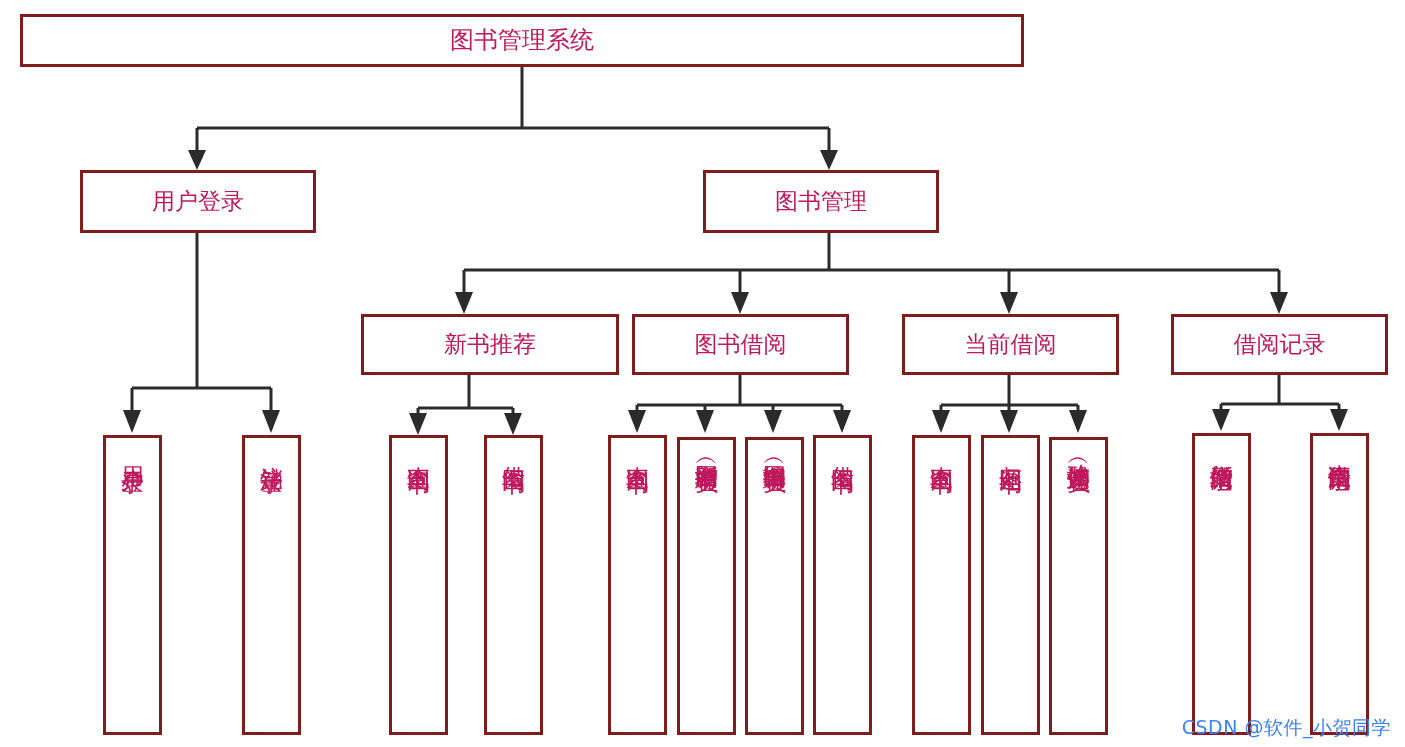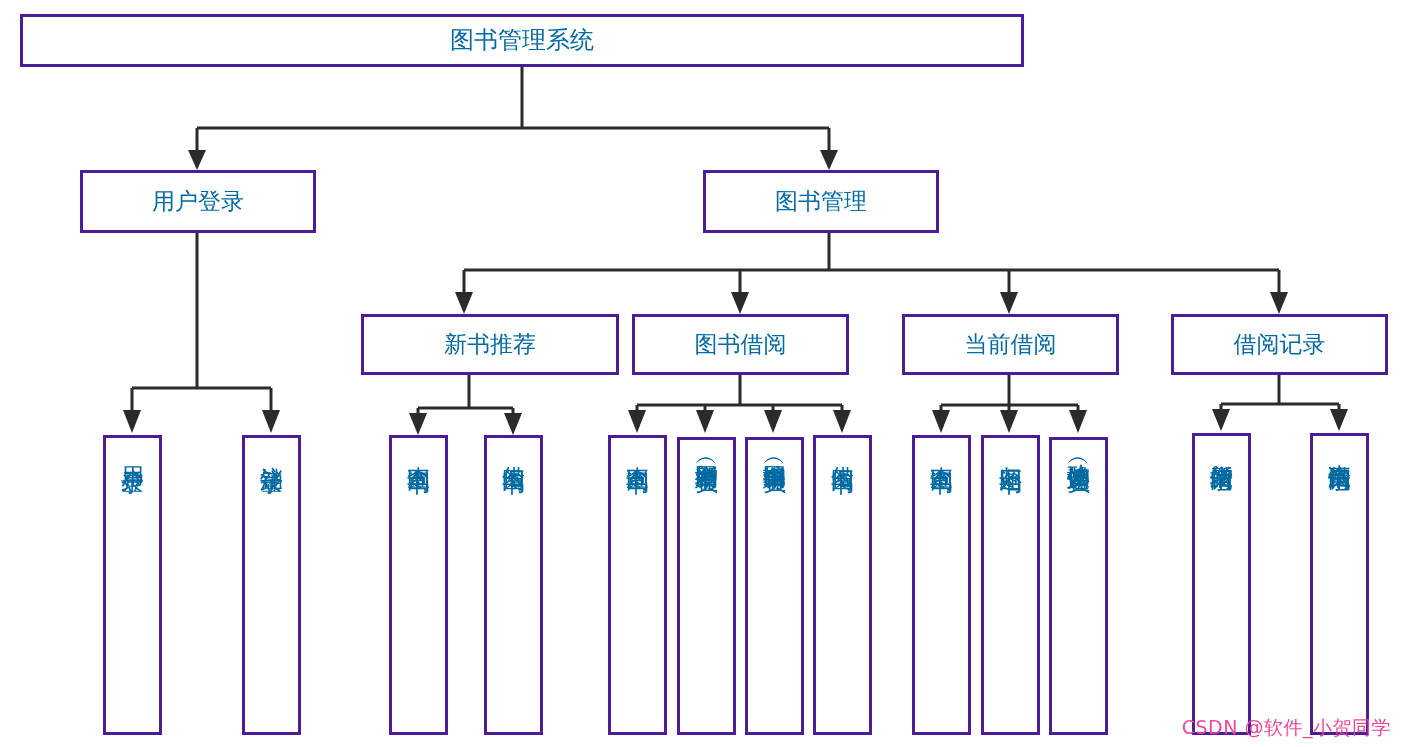--- a/index.html
+++ b/index.html
@@ -32,26 +32,26 @@
     stroke-width: 3;
     fill: none;
   }
   #wires polygon {
     fill: #2b2b2b;
   }
   
   .node {
     position: absolute;
     box-sizing: border-box;
-    border: 3px solid #4c1d95;
+    border: 3px solid #7f1d1d;
     background: #ffffff;
     display: flex;
     align-items: center;
     justify-content: center;
-    color: #0369a1;
+    color: #be185d;
     line-height: 1.18;
   }
   .node .label {
     display: block;
     text-align: center;
     white-space: pre-wrap;
   }
   
   .node.h {
     font-size: 23px;
@@ -74,21 +74,21 @@
   }
   .node.v.tall .label {
     letter-spacing: 1px;
   }
   
   #watermark {
     position: absolute;
     right: 14px;
     bottom: 6px;
     font-size: 19px;
-    color: #ec4899;
+    color: #3b82f6;
     letter-spacing: 0.5px;
     white-space: nowrap;
     user-select: none;
     text-align: center;
   }
 </style>
 </head>
 <body>
 
 <div id="canvas">

